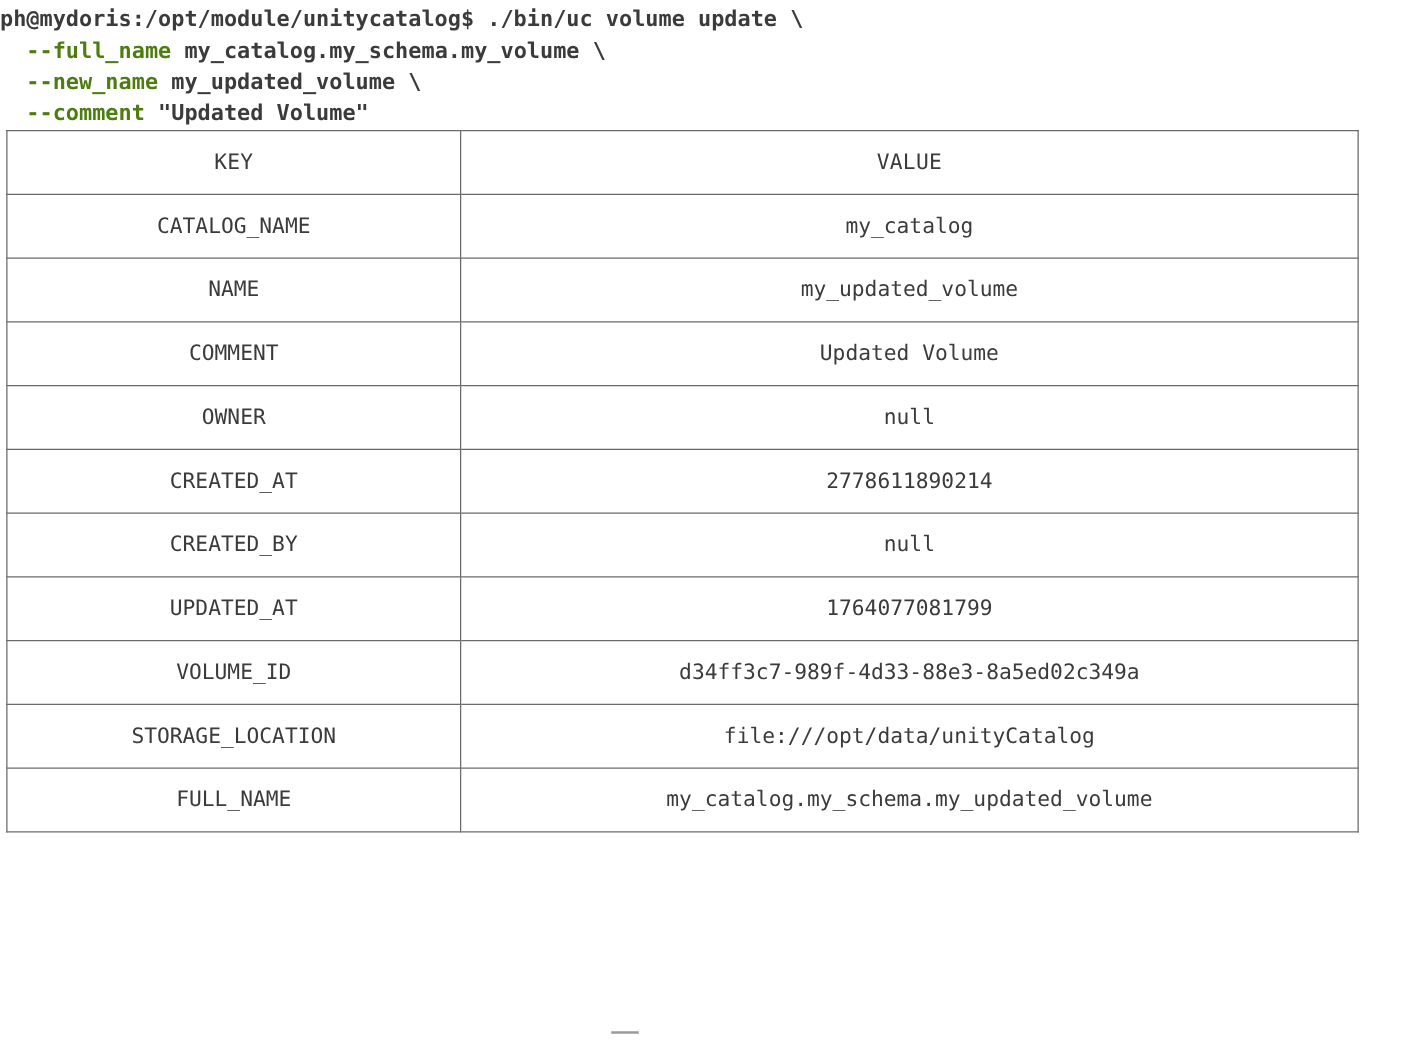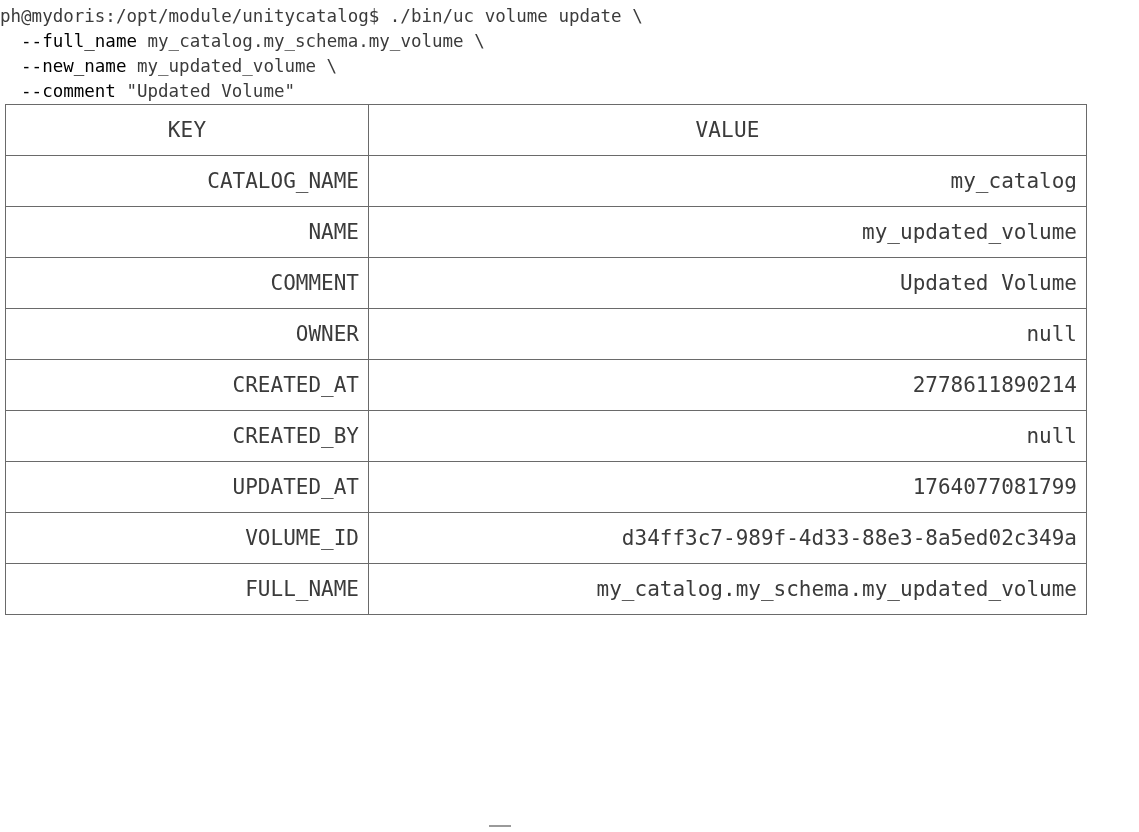--- a/index.html
+++ b/index.html
@@ -20,23 +20,24 @@
   }
 
   
   .term-command {
     padding: 4px 0 0 0;
     white-space: pre;
   }
   .cmd-line {
     height: 25px;
     white-space: pre;
+    font-weight: bold;
   }
   .tok-plain  { color: #3b3b3b; }
-  .tok-flag   { color: #000000; }
+  .tok-flag   { color: #4d7c0f; }
 
   
   .uc-table-wrap {
     padding: 0 0 0 5px;
   }
   table.uc-table {
     border-collapse: collapse;
     table-layout: fixed;
     width: 1081px;
     border: 1.6px solid #6a6a6a;
@@ -46,29 +47,29 @@
 
   table.uc-table th,
   table.uc-table td {
     border: 1.6px solid #6a6a6a;
     height: 50px;
     padding: 0 9px;
     vertical-align: middle;
     white-space: nowrap;
     overflow: hidden;
     font-weight: normal;
-    font-size: 21px;
+    font-size: 17px;
     color: #3b3b3b;
   }
   table.uc-table thead th {
     text-align: center;
     letter-spacing: 0.2px;
   }
   table.uc-table tbody td {
-    text-align: right;
+    text-align: center;
   }
   .v-null {
     color: #9c1a9c;
     margin-left: 33px;
   }
 
   
   .bottom-cursor {
     position: absolute;
     left: 489px;
@@ -123,20 +124,24 @@
         </tr>
         <tr>
           <td>UPDATED_AT</td>
           <td>1764077081799</td>
         </tr>
         <tr>
           <td>VOLUME_ID</td>
           <td>d34ff3c7-989f-4d33-88e3-8a5ed02c349a</td>
         </tr>
         <tr>
+          <td>STORAGE_LOCATION</td>
+          <td>file:///opt/data/unityCatalog</td>
+        </tr>
+        <tr>
           <td>FULL_NAME</td>
           <td>my_catalog.my_schema.my_updated_volume</td>
         </tr>
       </tbody>
   </table>
 </div>
 
 <div class="bottom-cursor"></div>
 
 </body></html>

